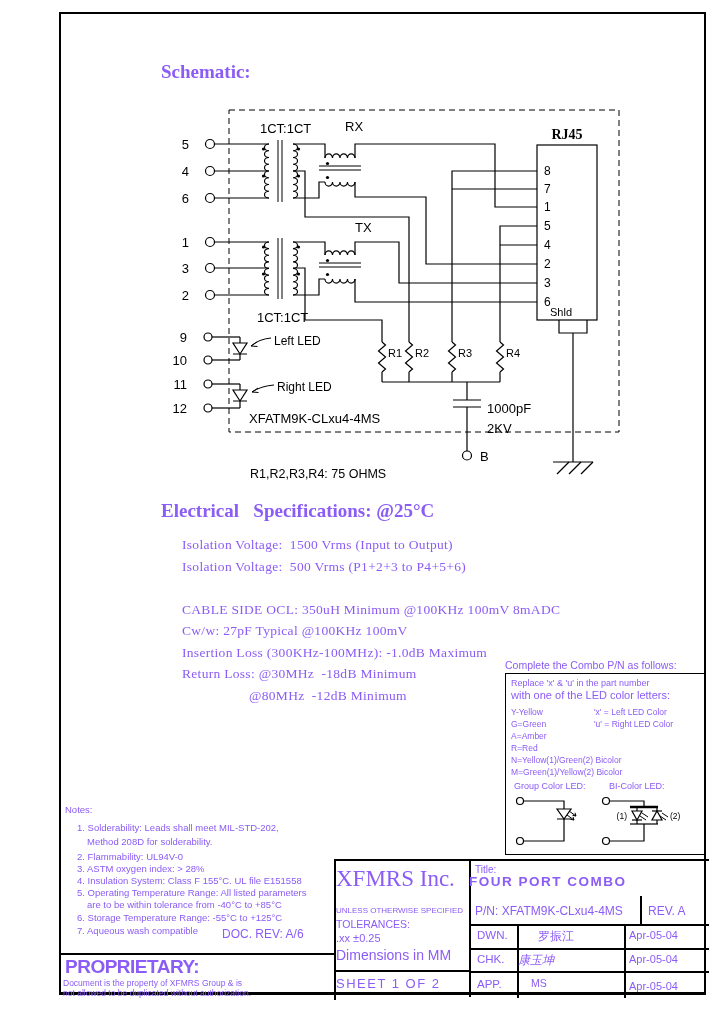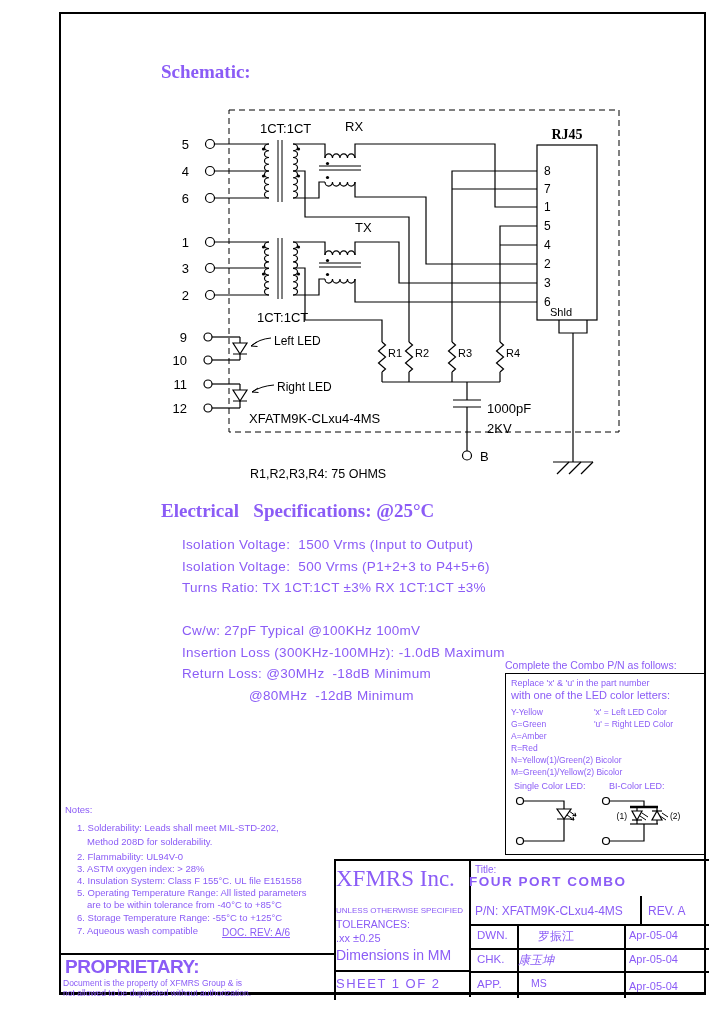--- a/index.html
+++ b/index.html
@@ -2,21 +2,21 @@
 <html><head>
 <meta charset="utf-8">
 <style>
   html,body{margin:0;padding:0;background:#fff;}
   .page{position:relative;width:720px;height:1012px;background:#ffffff;overflow:hidden;
         font-family:"Liberation Sans",sans-serif;color:#8b5cf6;margin-left:47px;}
   .frame{position:absolute;left:12px;top:12px;width:647px;height:983px;
          border:2px solid #000;border-bottom-width:3px;box-sizing:border-box;}
   .abs{position:absolute;white-space:nowrap;}
   .serif{font-family:"Liberation Serif","DejaVu Serif",serif;}
-  .cad{font-family:Liberation Sans, sans-serif;letter-spacing:0.3px;}
+  .cad{font-family:Liberation Serif, serif;letter-spacing:0.3px;}
   svg{position:absolute;left:0;top:0;}
   svg .w{stroke:#000;stroke-width:1.2;fill:none;}
   svg .thin{stroke:#000;stroke-width:1;fill:none;}
   svg .dot{fill:#000;stroke:none;}
   svg text{font-family:"Liberation Sans",sans-serif;fill:#000;}
   svg text.serif{font-family:"Liberation Serif","DejaVu Serif",serif;}
   .spec-line{font-size:13.5px;}
   .note-line{font-size:9.5px;}
   .combo-box{position:absolute;left:458px;top:673px;width:200px;height:182px;
              border:1.5px solid #000;box-sizing:border-box;}
@@ -182,39 +182,39 @@
       <text x="440" y="433" font-size="13">2KV</text>
     </g>
 
     <text x="202" y="423" font-size="13">XFATM9K-CLxu4-4MS</text>
     <text x="203" y="478" font-size="12.5">R1,R2,R3,R4: 75 OHMS</text>
   </svg>
 
   <div class="abs serif" style="left:114px;top:500px;font-size:19px;font-weight:bold;white-space:pre;">Electrical   Specifications: @25°C</div>
   <div class="abs cad spec-line" style="left:135px;top:537px;white-space:pre;">Isolation Voltage:  1500 Vrms (Input to Output)</div>
   <div class="abs cad spec-line" style="left:135px;top:559px;white-space:pre;">Isolation Voltage:  500 Vrms (P1+2+3 to P4+5+6)</div>
-  <div class="abs cad spec-line" style="left:135px;top:580px;white-space:pre;">Turns Ratio: TX 1CT:1CT ±3% RX 1CT:1CT ±3%</div>
+  <div class="abs cad spec-line" style="left:135px;top:602px;white-space:pre;">CABLE SIDE OCL: 350uH Minimum @100KHz 100mV 8mADC</div>
   <div class="abs cad spec-line" style="left:135px;top:623px;white-space:pre;">Cw/w: 27pF Typical @100KHz 100mV</div>
   <div class="abs cad spec-line" style="left:135px;top:645px;white-space:pre;">Insertion Loss (300KHz-100MHz): -1.0dB Maximum</div>
   <div class="abs cad spec-line" style="left:135px;top:666px;white-space:pre;">Return Loss: @30MHz  -18dB Minimum</div>
   <div class="abs cad spec-line" style="left:202px;top:688px;white-space:pre;">@80MHz  -12dB Minimum</div>
 
   <div class="abs" style="left:458px;top:659px;font-size:10.5px;">Complete the Combo P/N as follows:</div>
   <div class="combo-box">
     <div class="t" style="left:5px;top:4px;font-size:9px;">Replace 'x' &amp; 'u' in the part number</div>
     <div class="t" style="left:5px;top:15px;font-size:11px;">with one of the LED color letters:</div>
     <div class="t" style="left:5px;top:33px;font-size:8.5px;">Y-Yellow</div>
     <div class="t" style="left:5px;top:45px;font-size:8.5px;">G=Green</div>
     <div class="t" style="left:5px;top:57px;font-size:8.5px;">A=Amber</div>
     <div class="t" style="left:5px;top:69px;font-size:8.5px;">R=Red</div>
     <div class="t" style="left:5px;top:81px;font-size:8.5px;">N=Yellow(1)/Green(2) Bicolor</div>
     <div class="t" style="left:5px;top:93px;font-size:8.5px;">M=Green(1)/Yellow(2) Bicolor</div>
     <div class="t" style="left:88px;top:33px;font-size:8.5px;">'x' = Left LED Color</div>
     <div class="t" style="left:88px;top:45px;font-size:8.5px;">'u' = Right LED Color</div>
-    <div class="t" style="left:8px;top:107px;font-size:9px;">Single Color LED:</div>
+    <div class="t" style="left:8px;top:107px;font-size:9px;">Group Color LED:</div>
     <div class="t" style="left:103px;top:107px;font-size:9px;">BI-Color LED:</div>
     <svg style="left:0;top:119px;" width="197" height="60" viewBox="0 0 197 60">
       <g>
         <circle cx="14" cy="8" r="3.5" class="w"></circle>
           <circle cx="14" cy="48" r="3.5" class="w"></circle>
         <path class="w" d="M17.5,8 H58 V16"></path>
         <polygon points="51,16 65,16 58,26" class="w"></polygon>
         <path class="w" d="M51,26 H65 M58,26 V48 H17.5"></path>
         <path class="thin" d="M63,18 L70,23 M70,23 L66.5,22.3 M70,23 L69,19.8 M61,22 L68,27 M68,27 L64.5,26.3 M68,27 L67,23.8"></path>
       </g>
@@ -240,21 +240,21 @@
   <div class="abs note-line" style="left:18px;top:804px;">Notes:</div>
   <div class="abs note-line" style="left:30px;top:822px;">1. Solderability: Leads shall meet MIL-STD-202,</div>
   <div class="abs note-line" style="left:40px;top:836px;">Method 208D for solderability.</div>
   <div class="abs note-line" style="left:30px;top:851px;">2. Flammability: UL94V-0</div>
   <div class="abs note-line" style="left:30px;top:863px;">3. ASTM oxygen index: &gt; 28%</div>
   <div class="abs note-line" style="left:30px;top:875px;">4. Insulation System: Class F 155°C. UL file E151558</div>
   <div class="abs note-line" style="left:30px;top:887px;">5. Operating Temperature Range: All listed parameters</div>
   <div class="abs note-line" style="left:40px;top:899px;">are to be within tolerance from -40°C to +85°C</div>
   <div class="abs note-line" style="left:30px;top:912px;">6. Storage Temperature Range: -55°C to +125°C</div>
   <div class="abs note-line" style="left:30px;top:925px;">7. Aqueous wash compatible</div>
-  <div class="abs" style="left:175px;top:927px;font-size:10px;text-decoration:underline;">DOC. REV: A/6</div>
+  <div class="abs" style="left:175px;top:927px;font-size:12px;">DOC. REV: A/6</div>
 
   <div>
     <div class="tb-line" style="left:287px;top:859px;width:375px;height:2px;"></div>
     <div class="tb-line" style="left:287px;top:859px;width:2px;height:141px;"></div>
     <div class="tb-line" style="left:422px;top:859px;width:2px;height:138px;"></div>
     <div class="tb-line" style="left:287px;top:970px;width:135px;height:1.5px;"></div>
     <div class="tb-line" style="left:422px;top:924px;width:240px;height:1.5px;"></div>
     <div class="tb-line" style="left:422px;top:948px;width:240px;height:1.5px;"></div>
     <div class="tb-line" style="left:422px;top:971px;width:240px;height:1.5px;"></div>
     <div class="tb-line" style="left:470px;top:924px;width:1.5px;height:74px;"></div>

